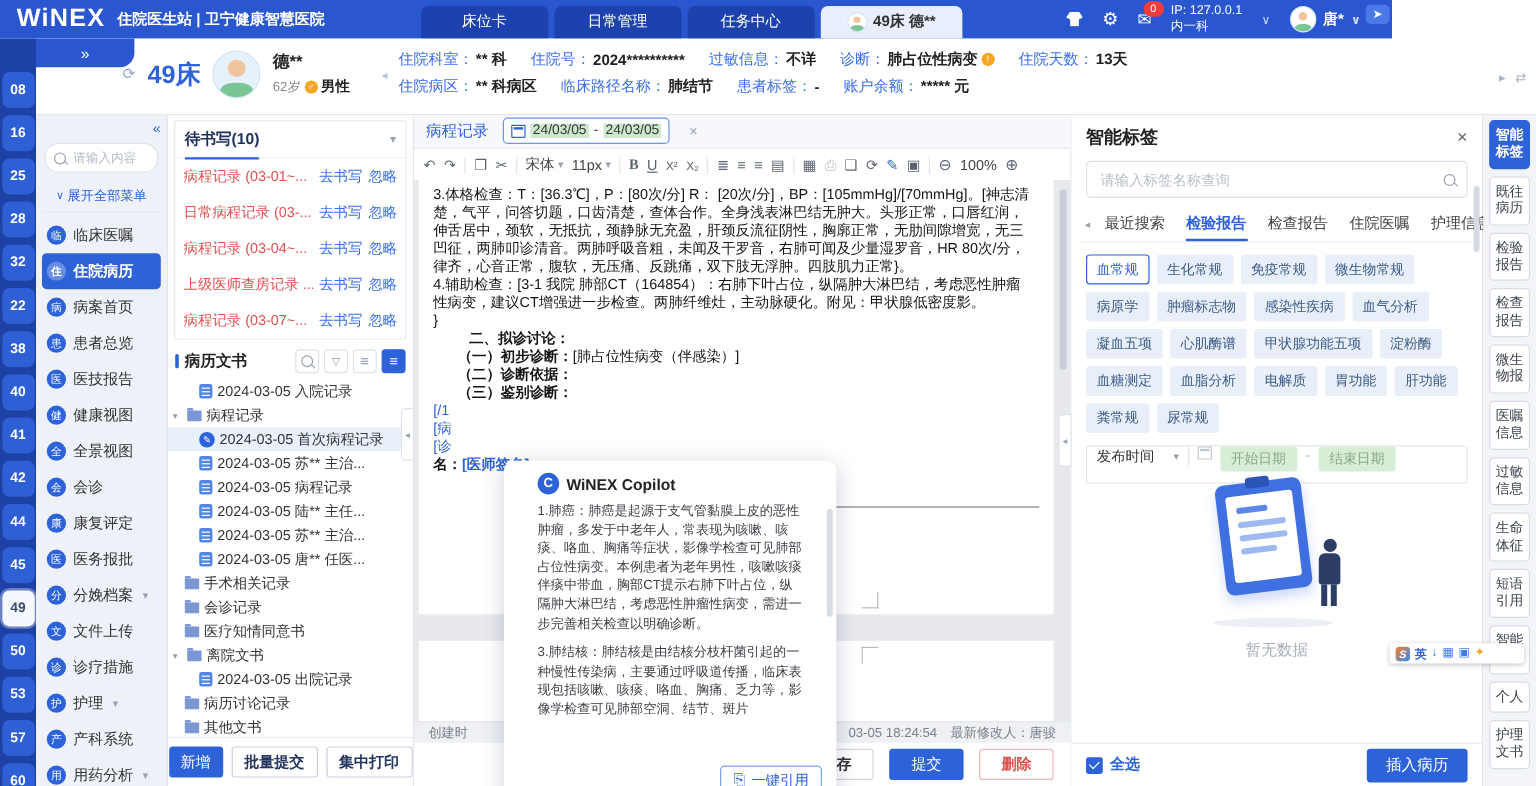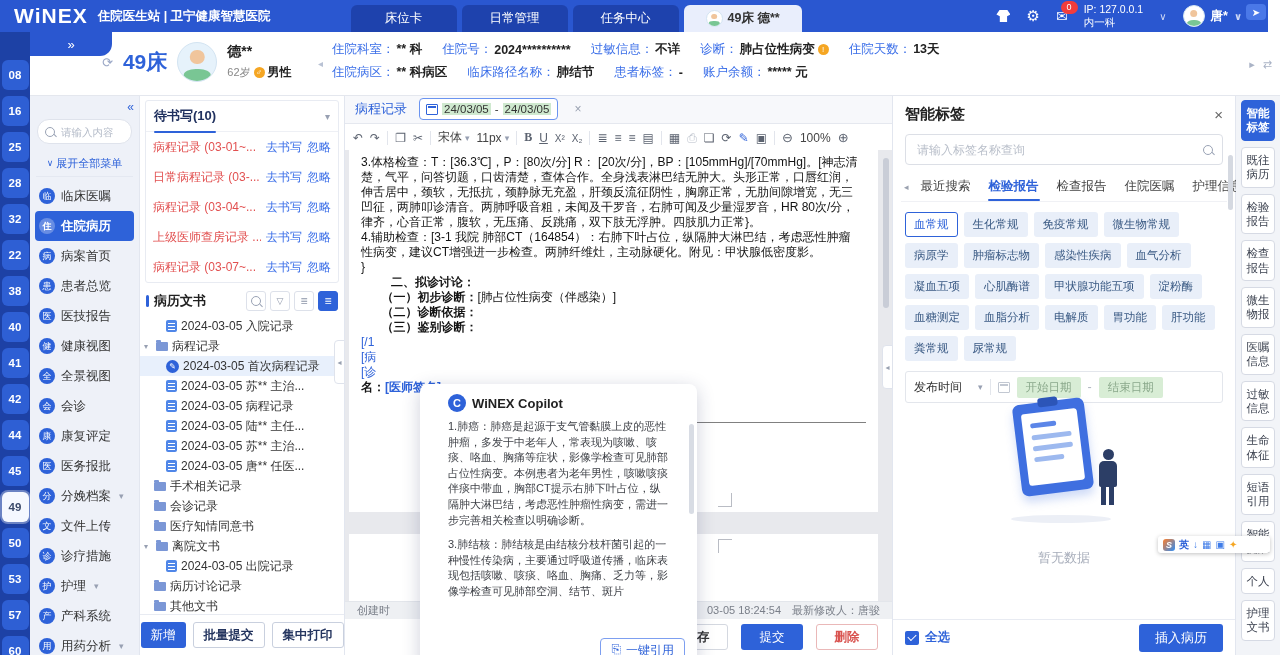--- a/index.html
+++ b/index.html
@@ -1,20 +1,20 @@
 <!DOCTYPE html>
 <html><head>
 <meta charset="utf-8">
 <style>
   html,body{margin:0;padding:0;width:1280px;height:655px;overflow:hidden;background:#fff;
     font-family:"Liberation Sans","DejaVu Sans",sans-serif;}
   #app{position:relative;width:1280px;height:655px;overflow:hidden;font-size:12.5px;color:#333;}
 
   
-  .topbar{position:absolute;left:0;top:0;width:1268px;height:32px;background:#2a57d0;display:flex;align-items:center;color:#fff;z-index:30;}
+  .topbar{position:absolute;left:0;top:0;width:1160px;height:32px;background:#2a57d0;display:flex;align-items:center;color:#fff;z-index:30;}
   .logo{font-size:21px;font-weight:bold;letter-spacing:1px;margin-left:14px;}
   .apptitle{font-size:12.5px;font-weight:bold;margin-left:10px;}
   .tabs{display:flex;align-items:flex-end;height:32px;gap:5px;margin-left:80px;}
   .tab{width:106px;height:27px;background:rgba(10,30,110,.35);border-radius:6px 6px 0 0;display:flex;align-items:center;justify-content:center;font-size:12.5px;color:#fff;gap:5px;}
   .tab.active{background:#e9eefc;color:#333;font-weight:bold;width:118px;}
   .topicons{margin-left:auto;display:flex;align-items:center;gap:16px;margin-right:26px;}
   .shirt{width:14px;height:12px;background:#fff;clip-path:polygon(22% 0,78% 0,100% 38%,76% 52%,76% 100%,24% 100%,24% 52%,0 38%);}
   .gear::before{content:"⚙";font-size:15px;}
   .msg{position:relative;}
   .msg::before{content:"✉";font-size:14px;}
@@ -199,21 +199,21 @@
   .smsearch input::placeholder{color:#b9bfca;}
   .smtabs{display:flex;align-items:center;margin:8px 8px 0 8px;height:28px;border-bottom:1px solid #f0f1f5;}
   .arr{color:#9aa1af;font-size:9px;padding:0 3px;}
   .arrL::before{content:"◂";} .arrR::before{content:"▸";}
   .smtab{font-size:12.5px;color:#444;padding:0 9px;height:28px;line-height:26px;position:relative;white-space:nowrap;}
   .smtab.on{color:#2e62d9;font-weight:bold;}
   .smtab.on::after{content:"";position:absolute;left:8px;right:8px;bottom:0;height:2px;background:#2e62d9;border-radius:2px;}
   .chips{display:flex;flex-wrap:wrap;gap:6px 6px;margin:10px 12px 0 12px;}
   .chip{background:#e9eff9;color:#3a5a84;font-size:11.5px;padding:4px 8px;border-radius:3px;border:1px solid transparent;white-space:nowrap;}
   .chip.sel{background:#fff;border-color:#2e62d9;color:#2e62d9;}
-  .daterow{margin:10px 12px 0 12px;border:1px solid #e3e6ec;border-radius:3px;height:32px;display:flex;align-items:center;padding:12px 8px;gap:7px;box-sizing:border-box;}
+  .daterow{margin:10px 12px 0 12px;border:1px solid #e3e6ec;border-radius:3px;height:32px;display:flex;align-items:flex-start;padding:0 8px;gap:7px;box-sizing:border-box;}
   .dfield{font-size:12px;color:#333;display:flex;align-items:center;gap:14px;}
   .vline{width:1px;height:16px;background:#e3e6ec;}
   .i-cal2{width:10px;height:9px;border:1.2px solid #c2c8d2;border-radius:1px;position:relative;}
   .i-cal2::before{content:"";position:absolute;top:1px;left:1px;right:1px;height:2px;background:#c2c8d2;}
   .dpill{background:#d8edd5;color:#8aa88b;font-size:11.5px;padding:3px 9px;border-radius:2px;}
   .ddash{color:#b0b6c0;}
   .empty{position:absolute;left:0;right:0;top:300px;text-align:center;}
   .clipwrap{position:relative;width:130px;height:120px;margin:0 auto;}
   .board{position:absolute;left:18px;top:6px;width:72px;height:92px;background:#3f6fe0;border-radius:7px;transform:rotate(-7deg);box-shadow:0 6px 10px rgba(63,111,224,.25);}
   .bpaper{position:absolute;left:8px;top:10px;width:56px;height:72px;background:#fff;border-radius:3px;}
@@ -221,21 +221,21 @@
   .bl1{top:10px;width:26px;background:#5c86e8;}
   .bl2{top:22px;width:40px;}
   .bl3{top:33px;width:40px;}
   .bl4{top:44px;width:30px;}
   .bclip{position:absolute;left:26px;top:-4px;width:20px;height:9px;background:#2c55b8;border-radius:3px;}
   .guy{position:absolute;right:8px;bottom:8px;width:26px;height:58px;}
   .ghead{position:absolute;top:0;left:8px;width:11px;height:11px;border-radius:50%;background:#2c3e66;}
   .gbody{position:absolute;top:12px;left:4px;width:18px;height:26px;background:#2c3e66;border-radius:5px 5px 2px 2px;}
   .gleg{position:absolute;top:38px;left:6px;width:5px;height:18px;background:#2c3e66;box-shadow:8px 0 0 #2c3e66;}
   .gshadow{position:absolute;left:12px;bottom:-8px;width:100px;height:8px;background:#eceff6;border-radius:50%;}
-  .emptytxt{margin-top:34px;color:#a7adba;font-size:13px;}
+  .emptytxt{margin-top:18px;color:#a7adba;font-size:13px;}
   .smbottom{position:absolute;left:0;right:0;bottom:0;height:36px;border-top:1px solid #e8ebf2;display:flex;align-items:center;padding:16px 12px;box-sizing:border-box;background:#fff;}
   .cbx{width:14px;height:14px;background:#2e62d9;border-radius:2px;position:relative;flex:none;}
   .cbx::after{content:"";position:absolute;left:3px;top:3.5px;width:7px;height:4px;border-left:1.6px solid #fff;border-bottom:1.6px solid #fff;transform:rotate(-45deg);}
   .cbxlabel{font-size:12.5px;color:#2e62d9;margin-left:6px;font-weight:bold;}
   .insbtn{margin-left:auto;background:#2e62d9;color:#fff;height:28px;padding:0 16px;border-radius:3px;font-size:13px;display:flex;align-items:center;}
   .smscroll{position:absolute;right:2px;top:60px;width:5px;height:55px;background:#d5d9e1;border-radius:3px;}
 
   
   .rightstrip{position:absolute;left:1236px;top:95px;width:44px;height:560px;background:#f2f4f8;box-sizing:border-box;padding-top:5px;}
   .rsbtn{width:34px;margin:0 auto 6px auto;background:#fff;border:1px solid #d6dae4;border-radius:4px;color:#3c4250;font-size:11.5px;line-height:1.25;text-align:center;padding:5px 2px;word-break:break-all;box-sizing:border-box;}

